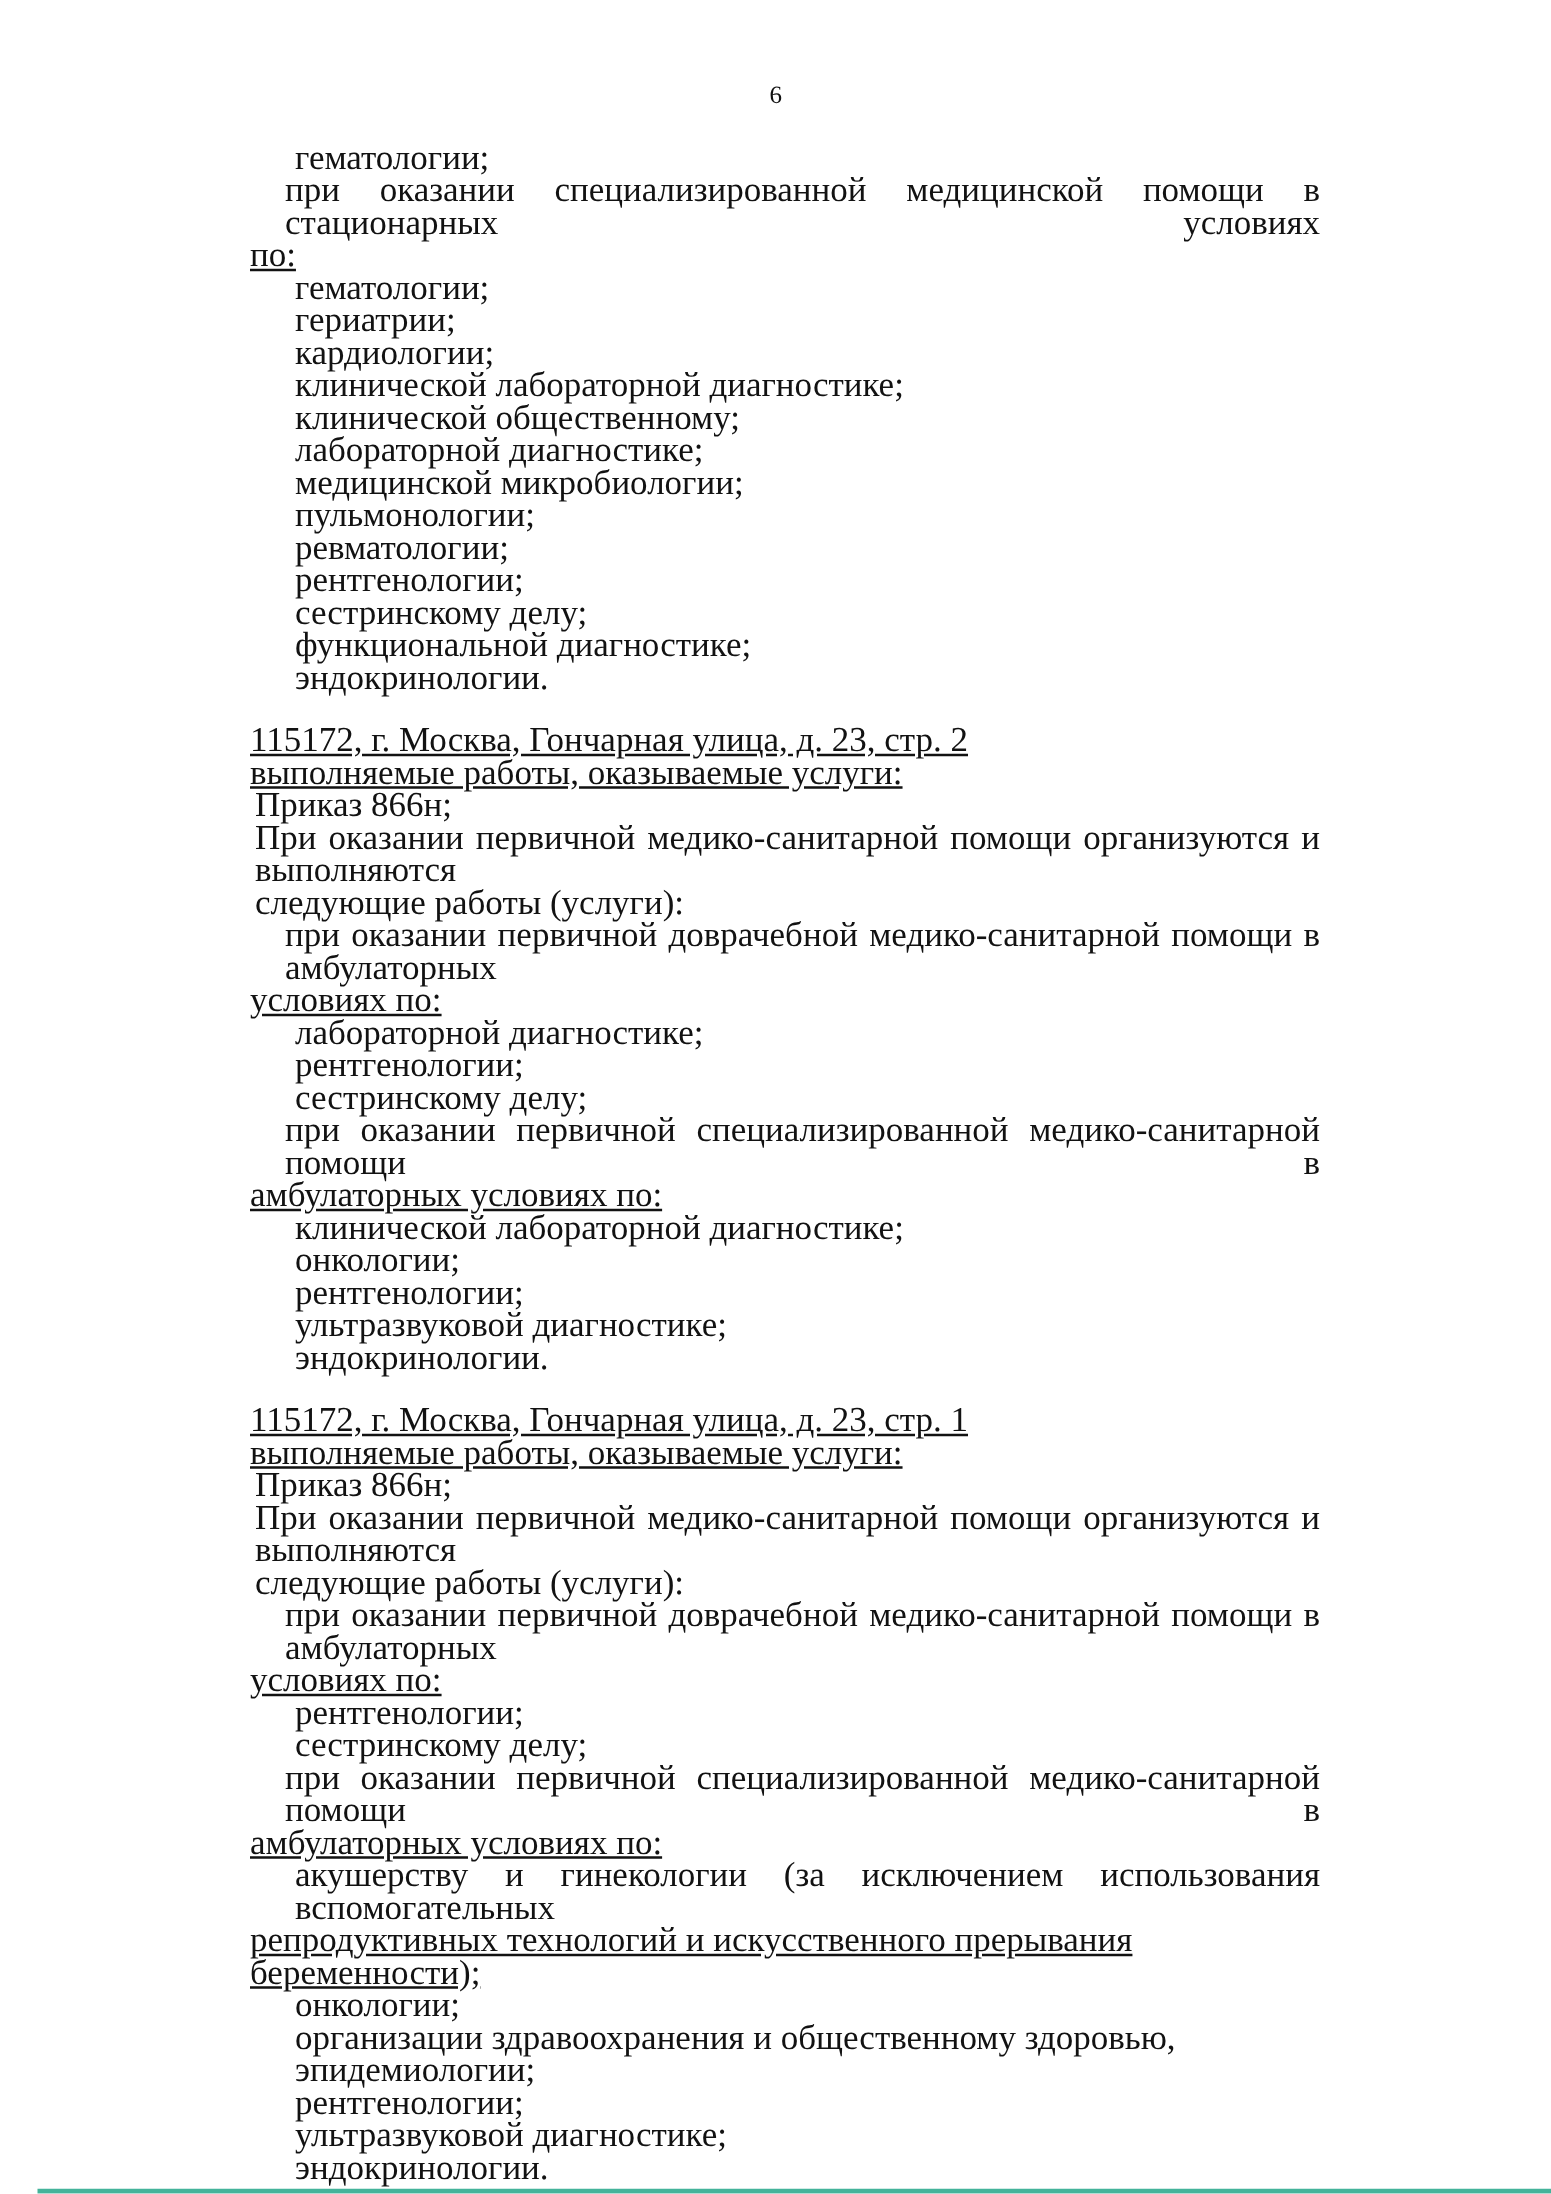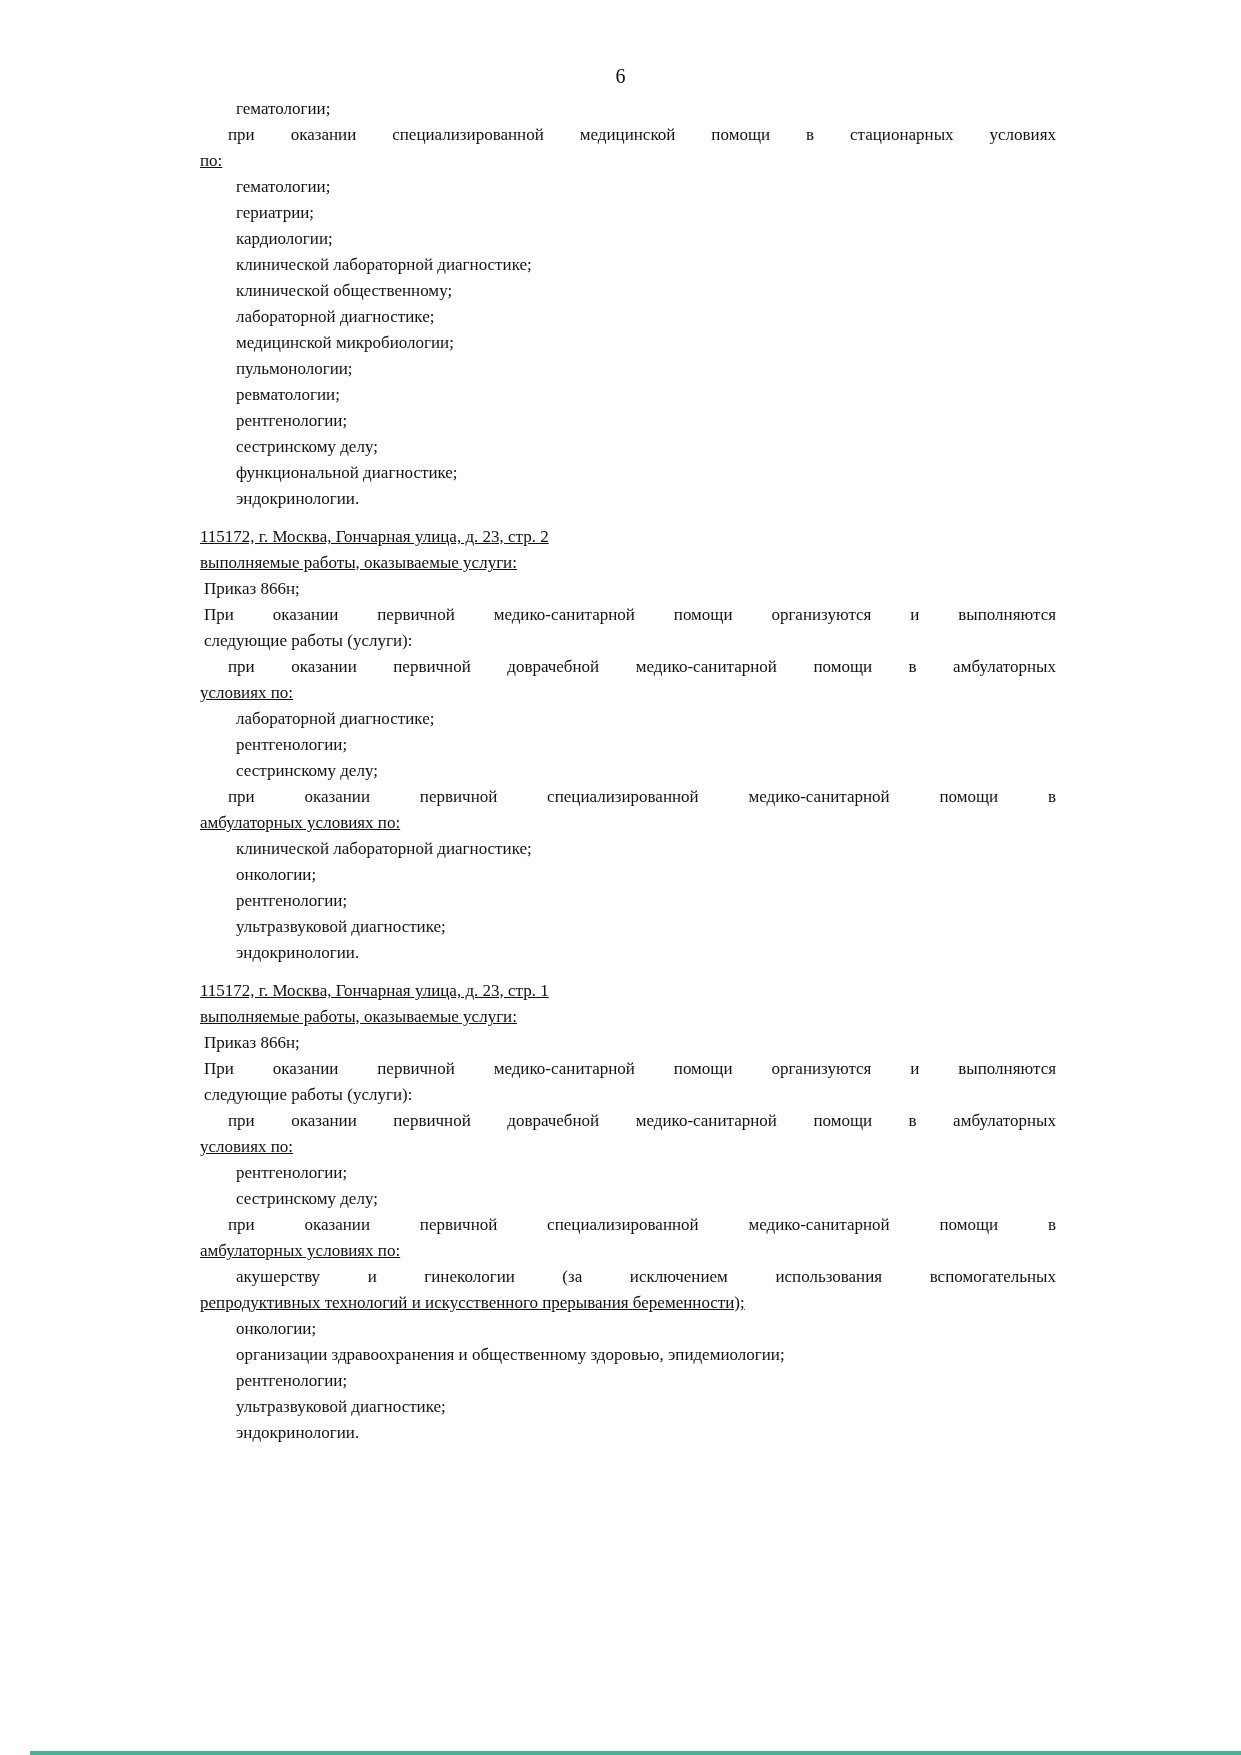--- a/index.html
+++ b/index.html
@@ -20,39 +20,39 @@
     position: absolute;
     top: 64px;
     left: 0;
     width: 100%;
     text-align: center;
     font-size: 20px;
     line-height: 24px;
   }
   #doc-body {
     position: absolute;
-    top: 96px;
+    top: 114px;
     left: 200px;
     width: 856px;
-    font-size: 17px;
+    font-size: 28px;
     line-height: 26px;
   }
   .line {
     min-height: 26px;
     white-space: normal;
   }
   .ind-none  { margin-left: 0; text-decoration: underline; }
   .ind-small { margin-left: 4px; }
   .ind-first { margin-left: 28px; }
   .ind-list  { margin-left: 36px; }
   .j {
     text-align: justify;
     text-align-last: justify;
   }
-  .gap { margin-top: 12px; }
+  .gap { margin-top: 24px; }
   #scan-edge-line {
     position: absolute;
     left: 30px;
     right: 0;
     bottom: 0;
     height: 4px;
   }
 </style>
 </head>
 <body>

